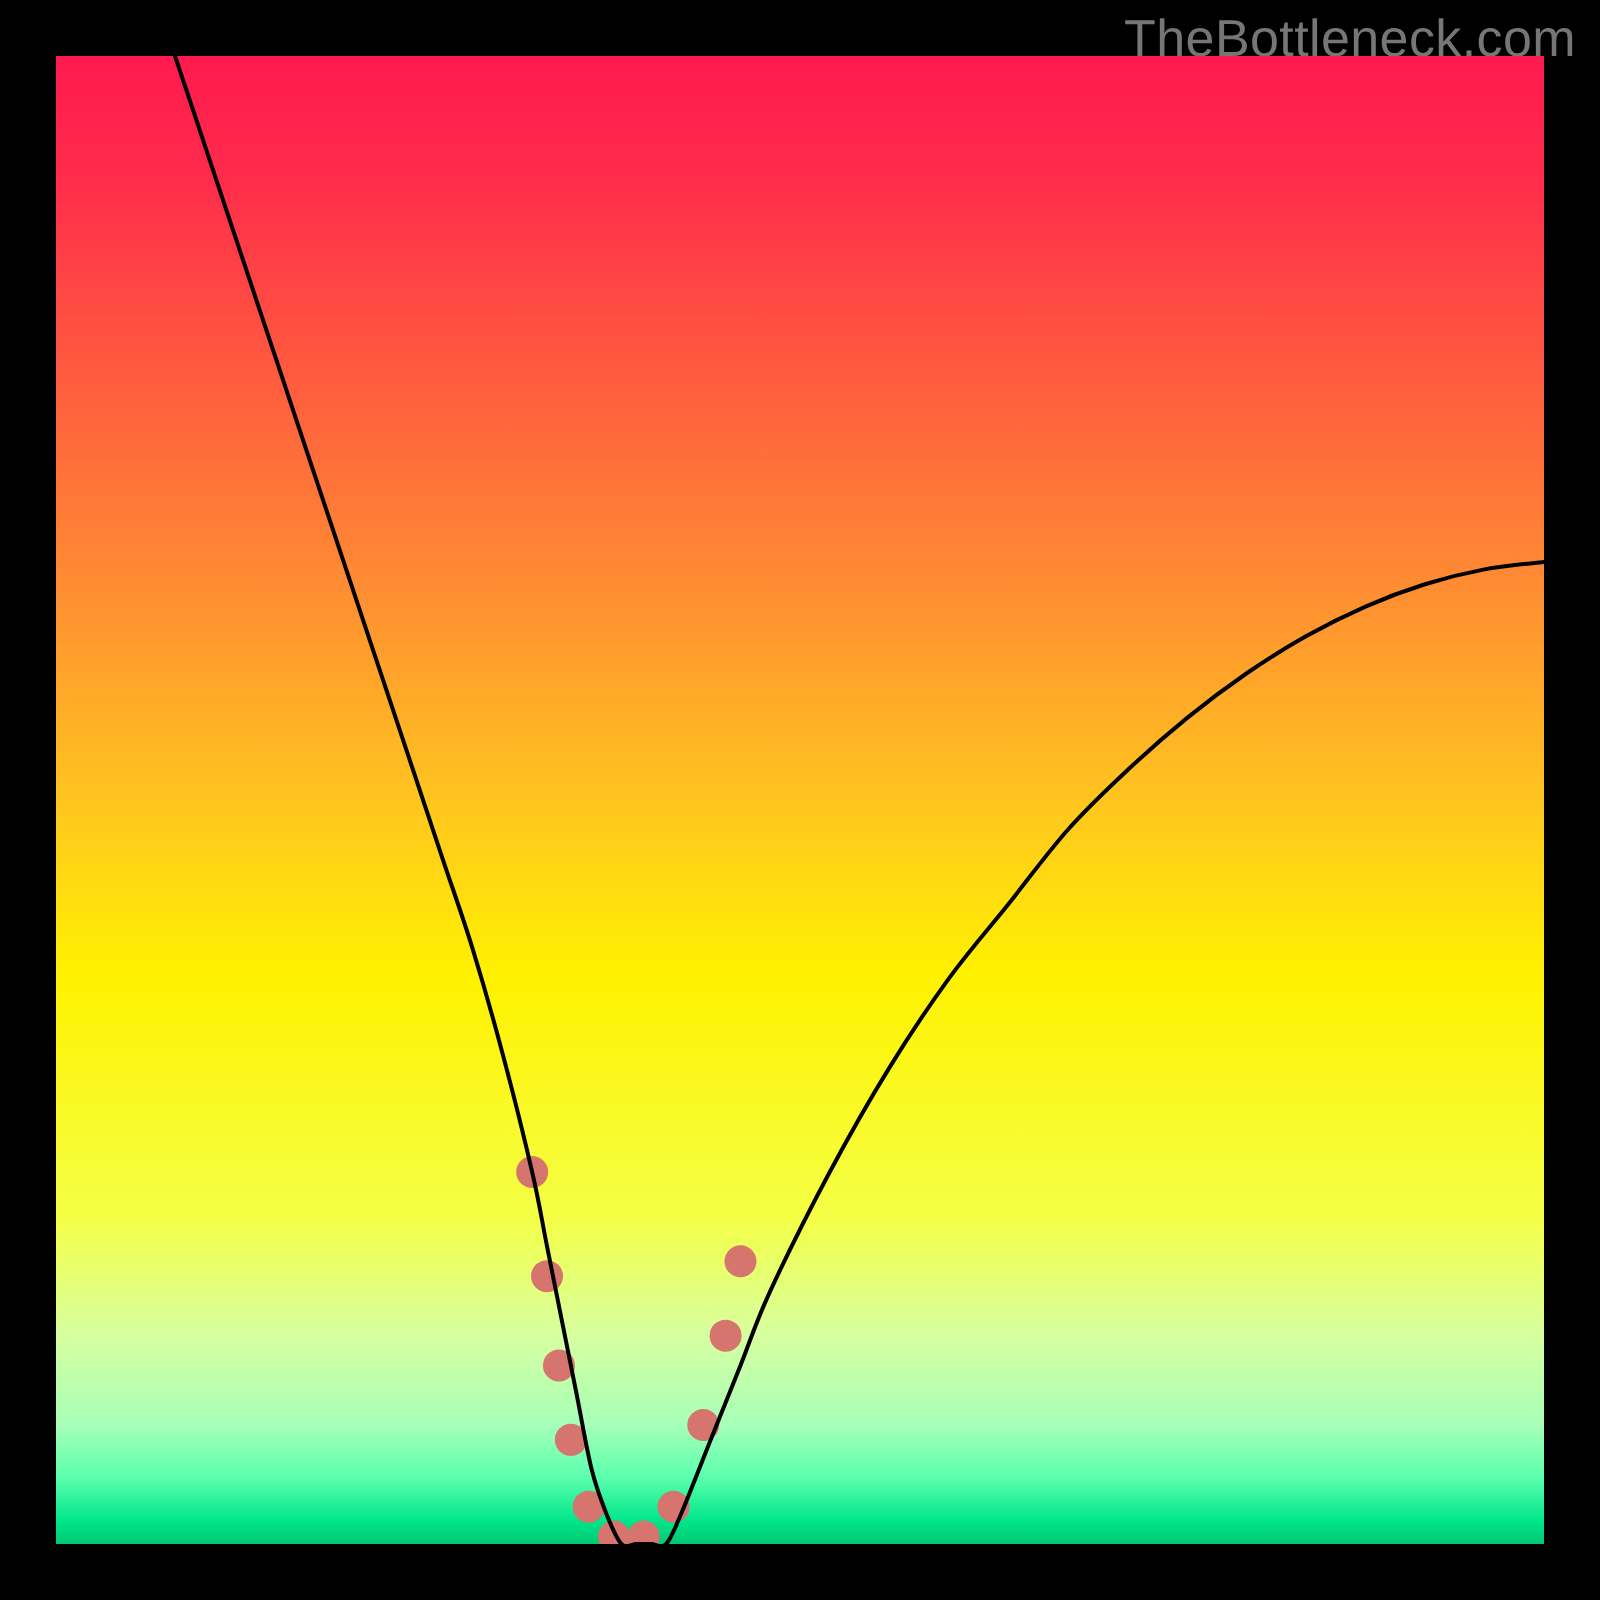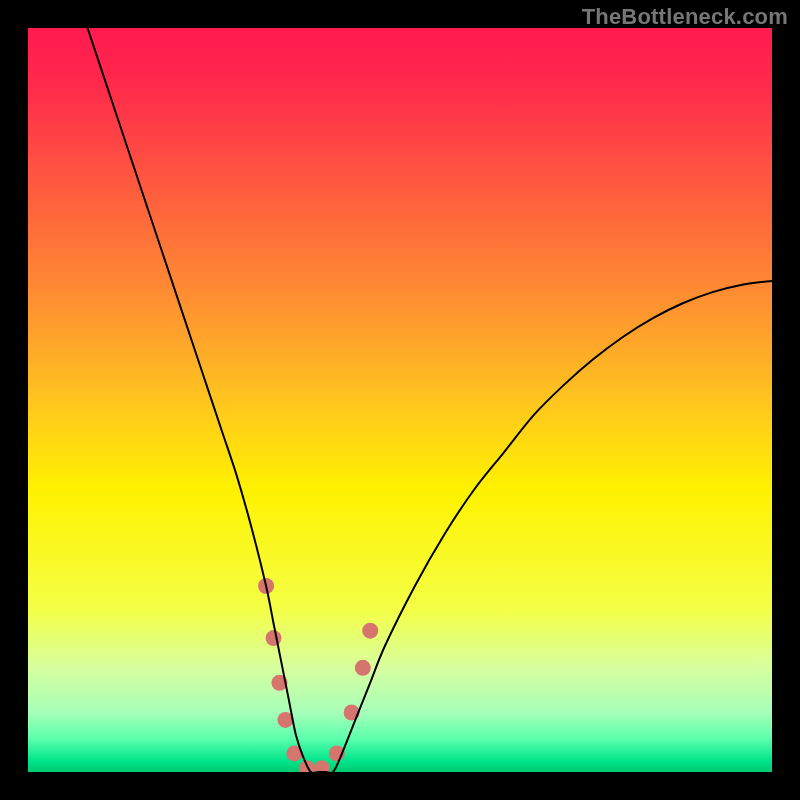--- a/index.html
+++ b/index.html
@@ -24,22 +24,22 @@
     left: 28px;
     width: 744px;
     height: 744px;
     overflow: hidden;
   }
   .watermark {
     position: absolute;
     top: 4px;
     right: 12px;
     color: #767676;
-    font-size: 22px;
-    font-weight: 700;
+    font-size: 26px;
+    font-weight: 400;
     letter-spacing: 0.2px;
   }
   svg { display: block; }
 </style>
 </head>
 <body>
 
 <div class="frame">
   <div class="watermark">TheBottleneck.com</div>
 

